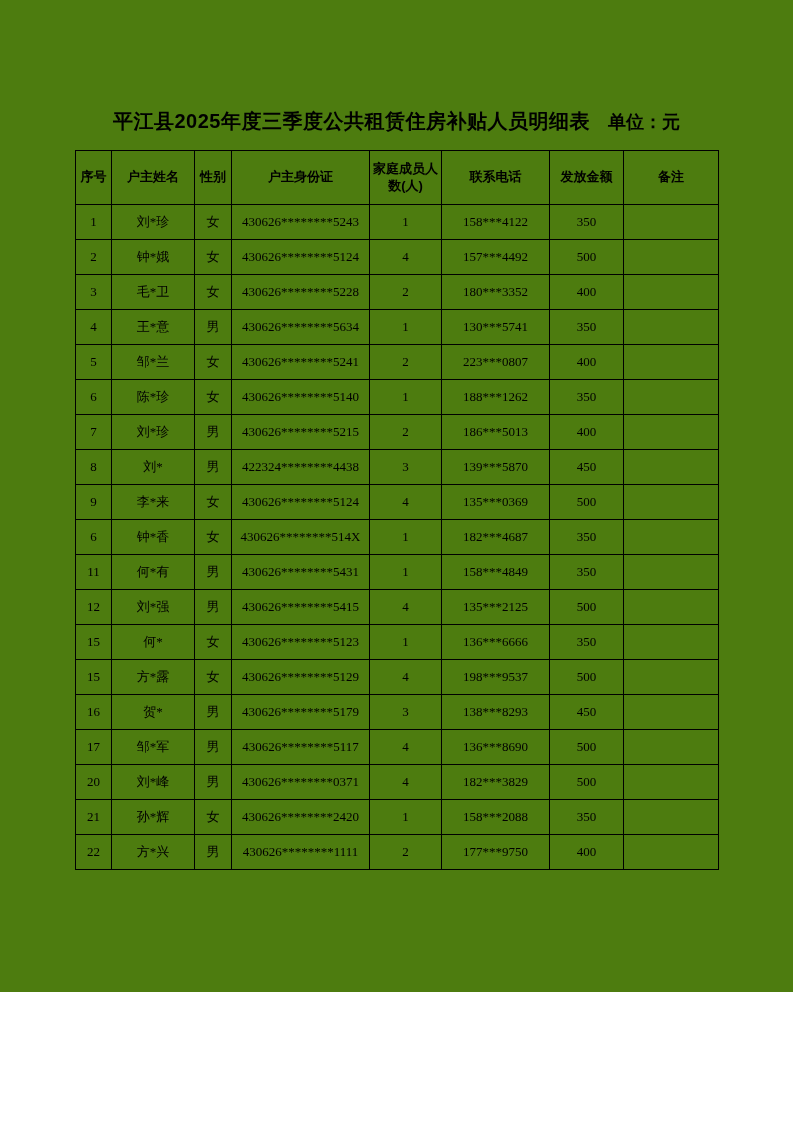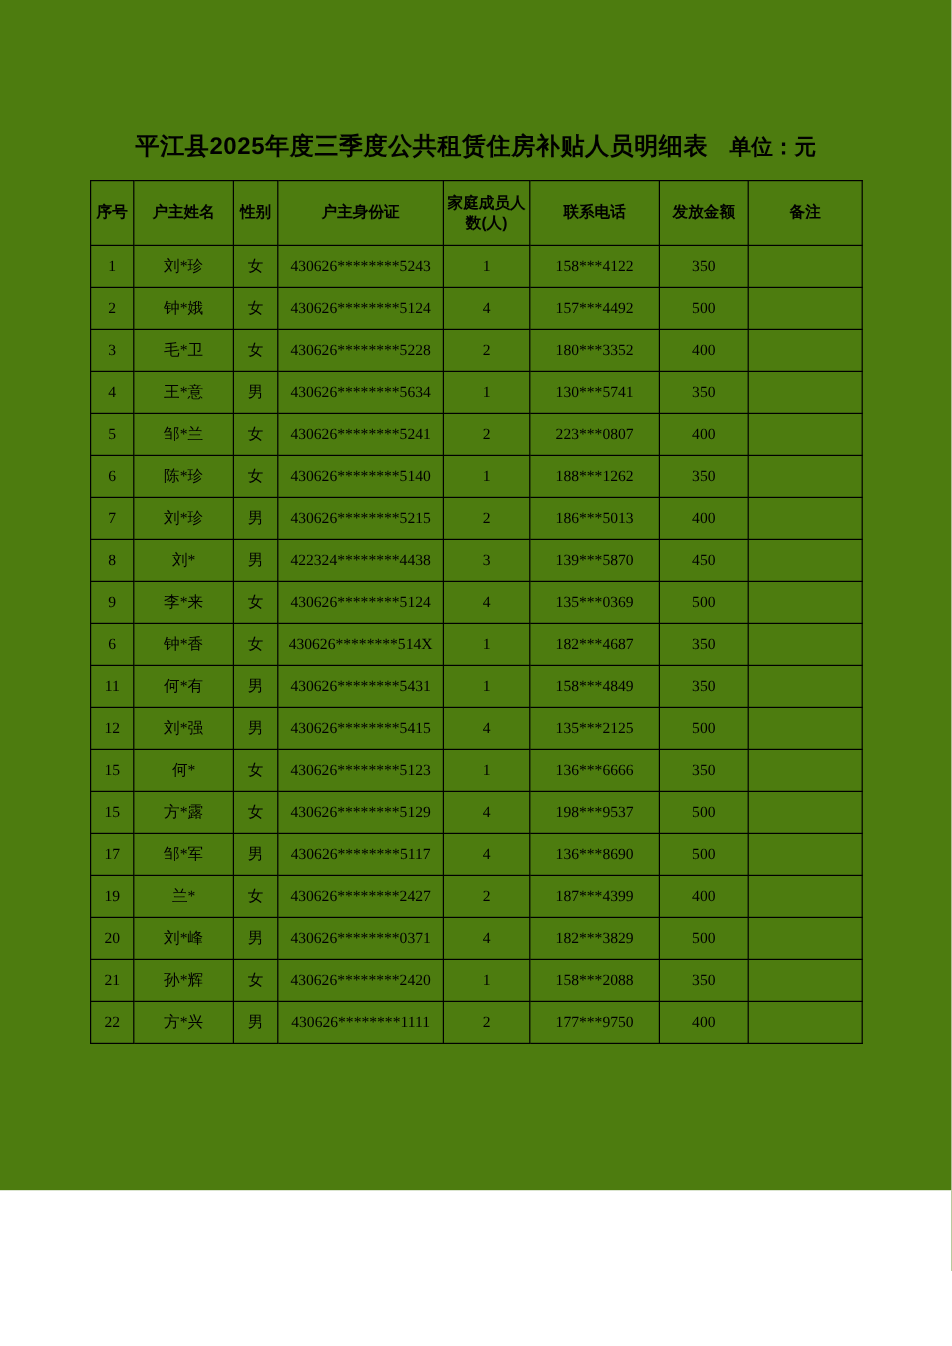--- a/index.html
+++ b/index.html
@@ -244,37 +244,37 @@
           <td>15</td>
           <td>方*露</td>
           <td>女</td>
           <td>430626********5129</td>
           <td>4</td>
           <td>198***9537</td>
           <td>500</td>
           <td></td>
         </tr>
         <tr>
+          <td>16</td>
+          <td>贺*</td>
+          <td>男</td>
+          <td>430626********5179</td>
+          <td>3</td>
+          <td>138***8293</td>
+          <td>450</td>
+          <td></td>
+        </tr>
+        <tr>
           <td>17</td>
           <td>邹*军</td>
           <td>男</td>
           <td>430626********5117</td>
           <td>4</td>
           <td>136***8690</td>
           <td>500</td>
-          <td></td>
-        </tr>
-        <tr>
-          <td>19</td>
-          <td>兰*</td>
-          <td>女</td>
-          <td>430626********2427</td>
-          <td>2</td>
-          <td>187***4399</td>
-          <td>400</td>
           <td></td>
         </tr>
         <tr>
           <td>20</td>
           <td>刘*峰</td>
           <td>男</td>
           <td>430626********0371</td>
           <td>4</td>
           <td>182***3829</td>
           <td>500</td>

